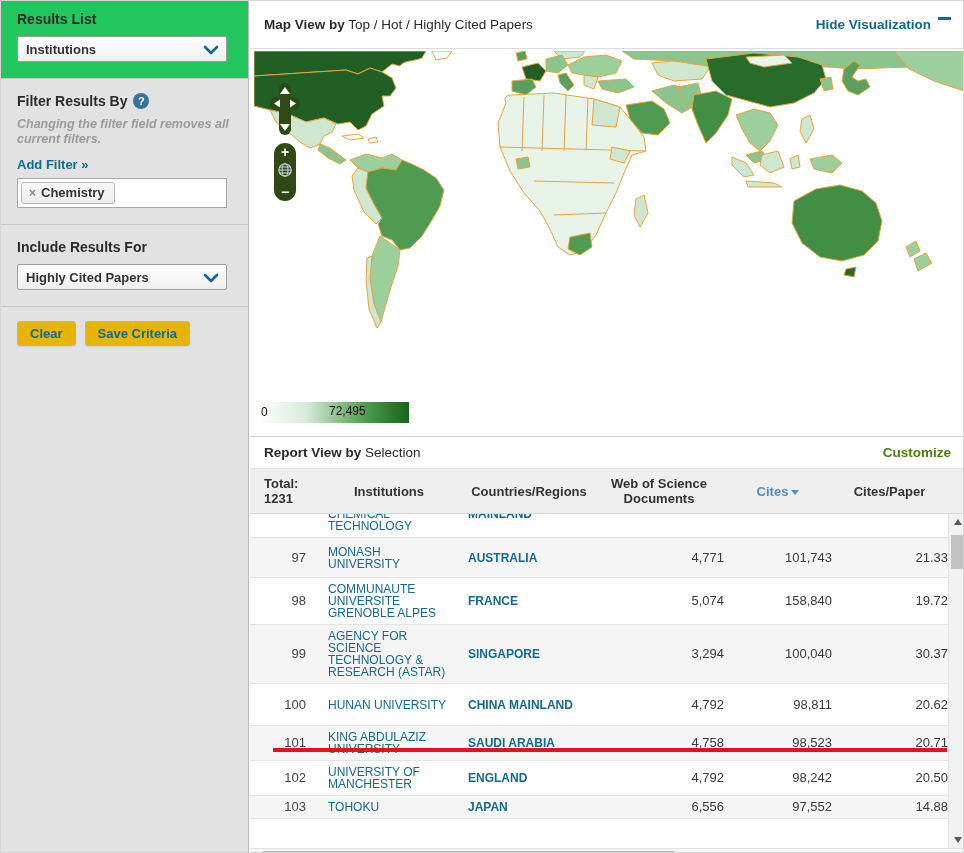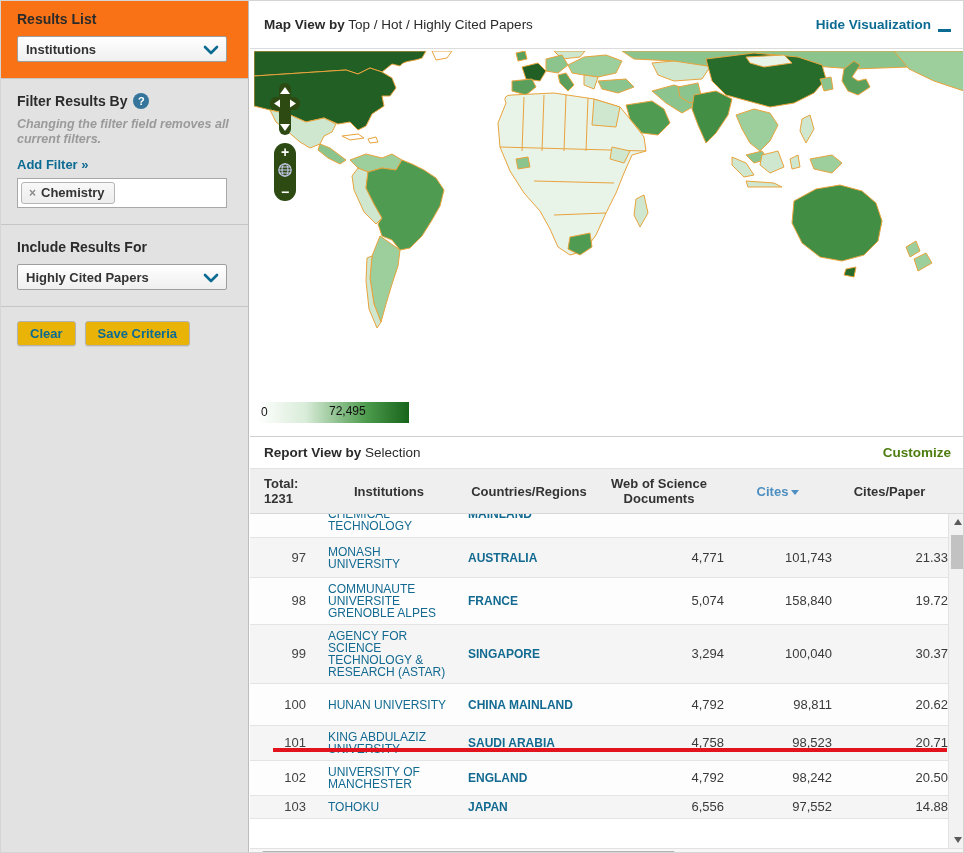--- a/index.html
+++ b/index.html
@@ -2,21 +2,21 @@
 <html><head>
 <meta charset="utf-8">
 <style>
   * { margin:0; padding:0; box-sizing:border-box; }
   html,body { background:#fff; }
   body { font-family:"Liberation Sans", sans-serif; }
   .page { position:relative; width:964px; height:853px; background:#fff; overflow:hidden; border:1px solid #d5d5d5; }
 
   
   .sidebar { position:absolute; left:0; top:0; width:248px; height:853px; background:#e2e2e2; border-right:1px solid #bdbdbd; }
-  .sb-top { background:#f97316; padding:10px 16px 16px; border-bottom:1px solid #c6c6c6; }
+  .sb-top { background:#22c55e; padding:10px 16px 16px; border-bottom:1px solid #c6c6c6; }
   .sb-title { font-size:14px; font-weight:bold; color:#2b2b2b; margin-bottom:9px; }
   .select { position:relative; width:210px; height:26px; background:linear-gradient(#ffffff,#efefef); border:1px solid #9e9e9e; border-radius:2px; display:flex; align-items:center; padding:0 30px 0 8px; cursor:pointer; }
   .select .sel-text { font-size:13px; font-weight:bold; color:#333; white-space:nowrap; overflow:hidden; }
   .select .chev { position:absolute; right:6px; top:6px; }
   .sb-section { padding:14px 16px 16px; }
   .sb-divider { border-top:1px solid #c6c6c6; }
   .sb-head-row { display:flex; align-items:center; gap:6px; margin-bottom:8px; }
   .help-icon { width:16px; height:16px; border-radius:50%; background:#35759c; color:#fff; font-size:11px; font-weight:bold; display:flex; align-items:center; justify-content:center; cursor:pointer; }
   .sb-note { font-size:12.5px; font-style:italic; color:#9a9a9a; font-weight:bold; line-height:15px; margin-bottom:8px; }
   .add-filter { font-size:13px; font-weight:bold; color:#0c6b92; text-decoration:none; display:inline-block; margin-bottom:6px; cursor:pointer; }
@@ -25,21 +25,21 @@
   .filter-tag .x { color:#8a8a8a; font-weight:bold; font-size:12px; cursor:pointer; }
   .filter-tag .lbl { color:#333; font-size:13px; font-weight:bold; }
   .btn-row { display:flex; gap:9px; padding:14px 16px; }
   .btn { background:#eab308; border:1px solid #b3b3b3; border-radius:3px; color:#0c6b92; font-size:13px; font-weight:bold; padding:4px 12px; cursor:pointer; box-shadow:0 1px 1px rgba(0,0,0,.08); }
 
   
   .main { position:absolute; left:249px; top:0; width:715px; height:853px; background:#fff; }
   .panel-header { height:48px; display:flex; align-items:center; justify-content:space-between; padding:0 14px; border-bottom:1px solid #dcdcdc; }
   .panel-title { font-size:13.5px; color:#2b2b2b; }
   .panel-title b { font-weight:bold; }
-  .teal-link { font-size:13.5px; font-weight:bold; color:#0c6b92; cursor:pointer; display:flex; align-items:flex-end; gap:7px; }
+  .teal-link { font-size:13.5px; font-weight:bold; color:#0c6b92; cursor:pointer; display:flex; align-items:flex-start; gap:7px; }
   .minus-glyph { display:inline-block; width:13px; height:3px; background:#0c6b92; }
 
   
   .map-area { position:relative; height:388px; border-bottom:1px solid #cfcfcf; overflow:hidden; background:#fff; }
   .world-svg { position:absolute; left:4px; top:2px; }
   .world-svg path, .world-svg rect { stroke:#e8a33c; stroke-width:1; stroke-linejoin:round; }
   .c-dark  { fill:#215f24; }
   .c-dark2 { fill:#276c2a; }
   .c-med   { fill:#4f9b51; }
   .c-med2  { fill:#418e44; }

